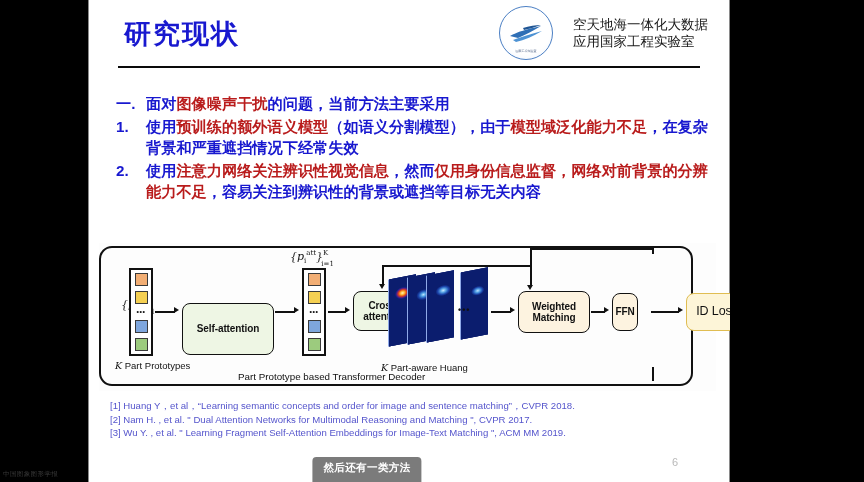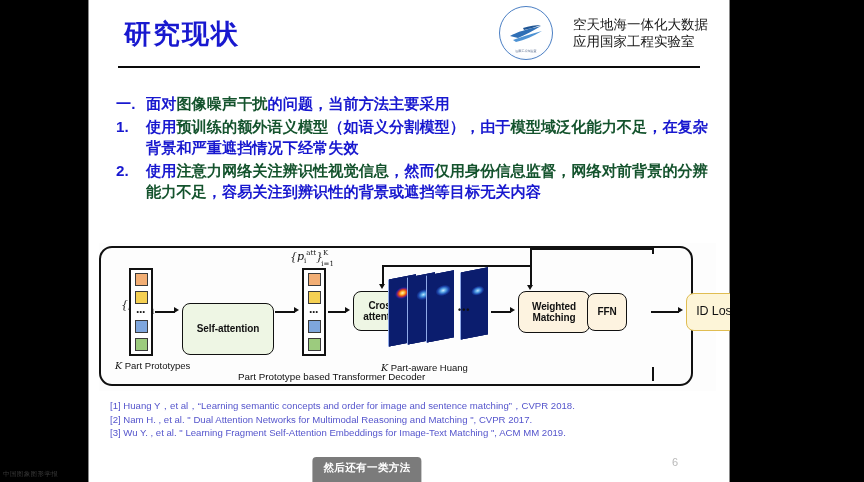--- a/index.html
+++ b/index.html
@@ -101,21 +101,21 @@
   .bullet .marker {
     flex: 0 0 auto;
     width: 30px;
     color: #1818cf;
     text-align: left;
   }
   .bullet .btext {
     flex: 1 1 auto;
     color: #1818cf;
   }
-  .r { color: #14532d; }
+  .r { color: #b91c1c; }
   .b { color: #1818cf; }
   
   #figure {
     position: absolute;
     left: 11px; top: 243px;
     width: 617px; height: 148px;
     background: #fdfdfd;
   }
   .fig-outer {
     position: absolute;
@@ -419,21 +419,21 @@
         <span><span>Weighted</span><br><span>Matching</span></span>
       </div>
 
       <div class="wire" style="left:431px; top:5px; width:2px; height:38px;"></div>
       <div class="wire" style="left:431px; top:5px; width:123px; height:2px;"></div>
       <div class="ah ah-d" style="left:428px; top:42px;"></div>
 
       <div class="wire" style="left:492px; top:67.5px; width:14px; height:2px;"></div>
       <div class="ah ah-r" style="left:505px; top:64px;"></div>
 
-      <div class="node n-cream" style="left:488px; top:50px; width:40px; height:38px;">FFN</div>
+      <div class="node n-cream" style="left:513px; top:50px; width:26px; height:38px;">FFN</div>
 
       <div class="wire" style="left:552px; top:67.5px; width:28px; height:2px;"></div>
       <div class="ah ah-r" style="left:579px; top:64px;"></div>
 
       <div class="wire" style="left:553px; top:5px; width:2px; height:6px;"></div>
       <div class="wire" style="left:553px; top:124px; width:2px; height:14px;"></div>
 
       <div class="node n-yellow" style="left:587px; top:50px; width:62px; height:38px;">ID Loss</div>
 
       <div class="decoder-label">Part Prototype based Transformer Decoder</div>

